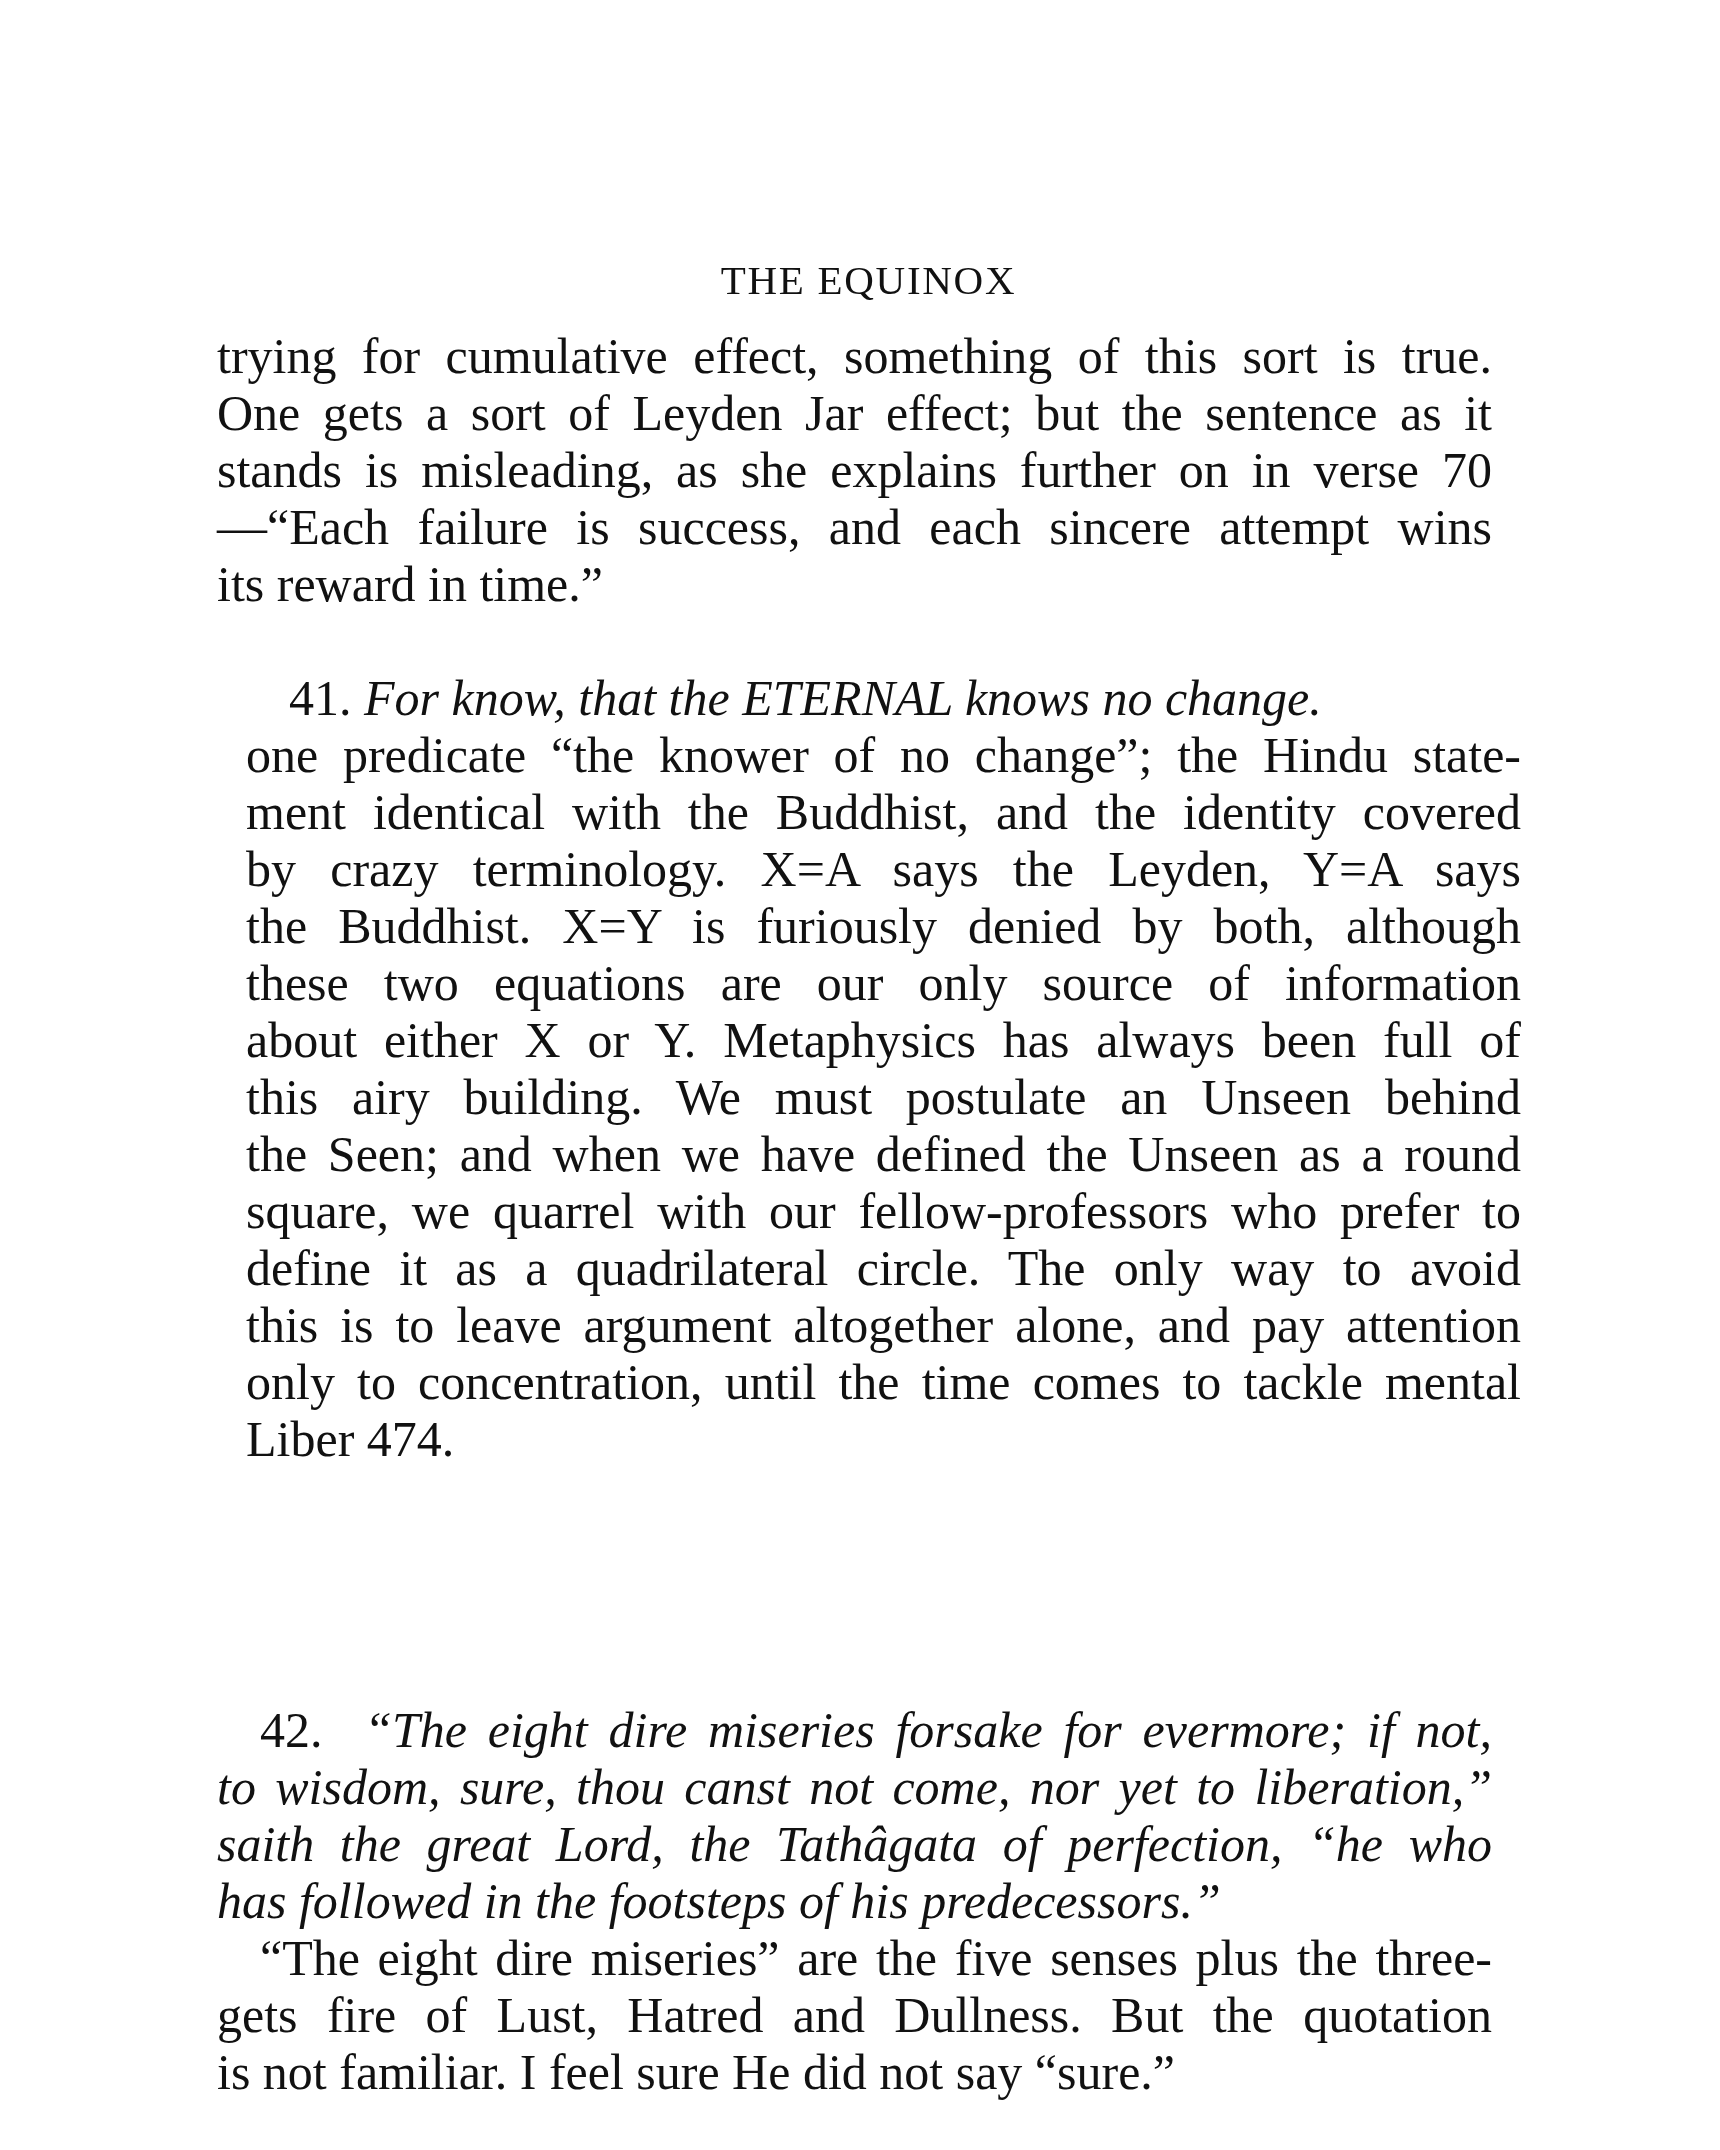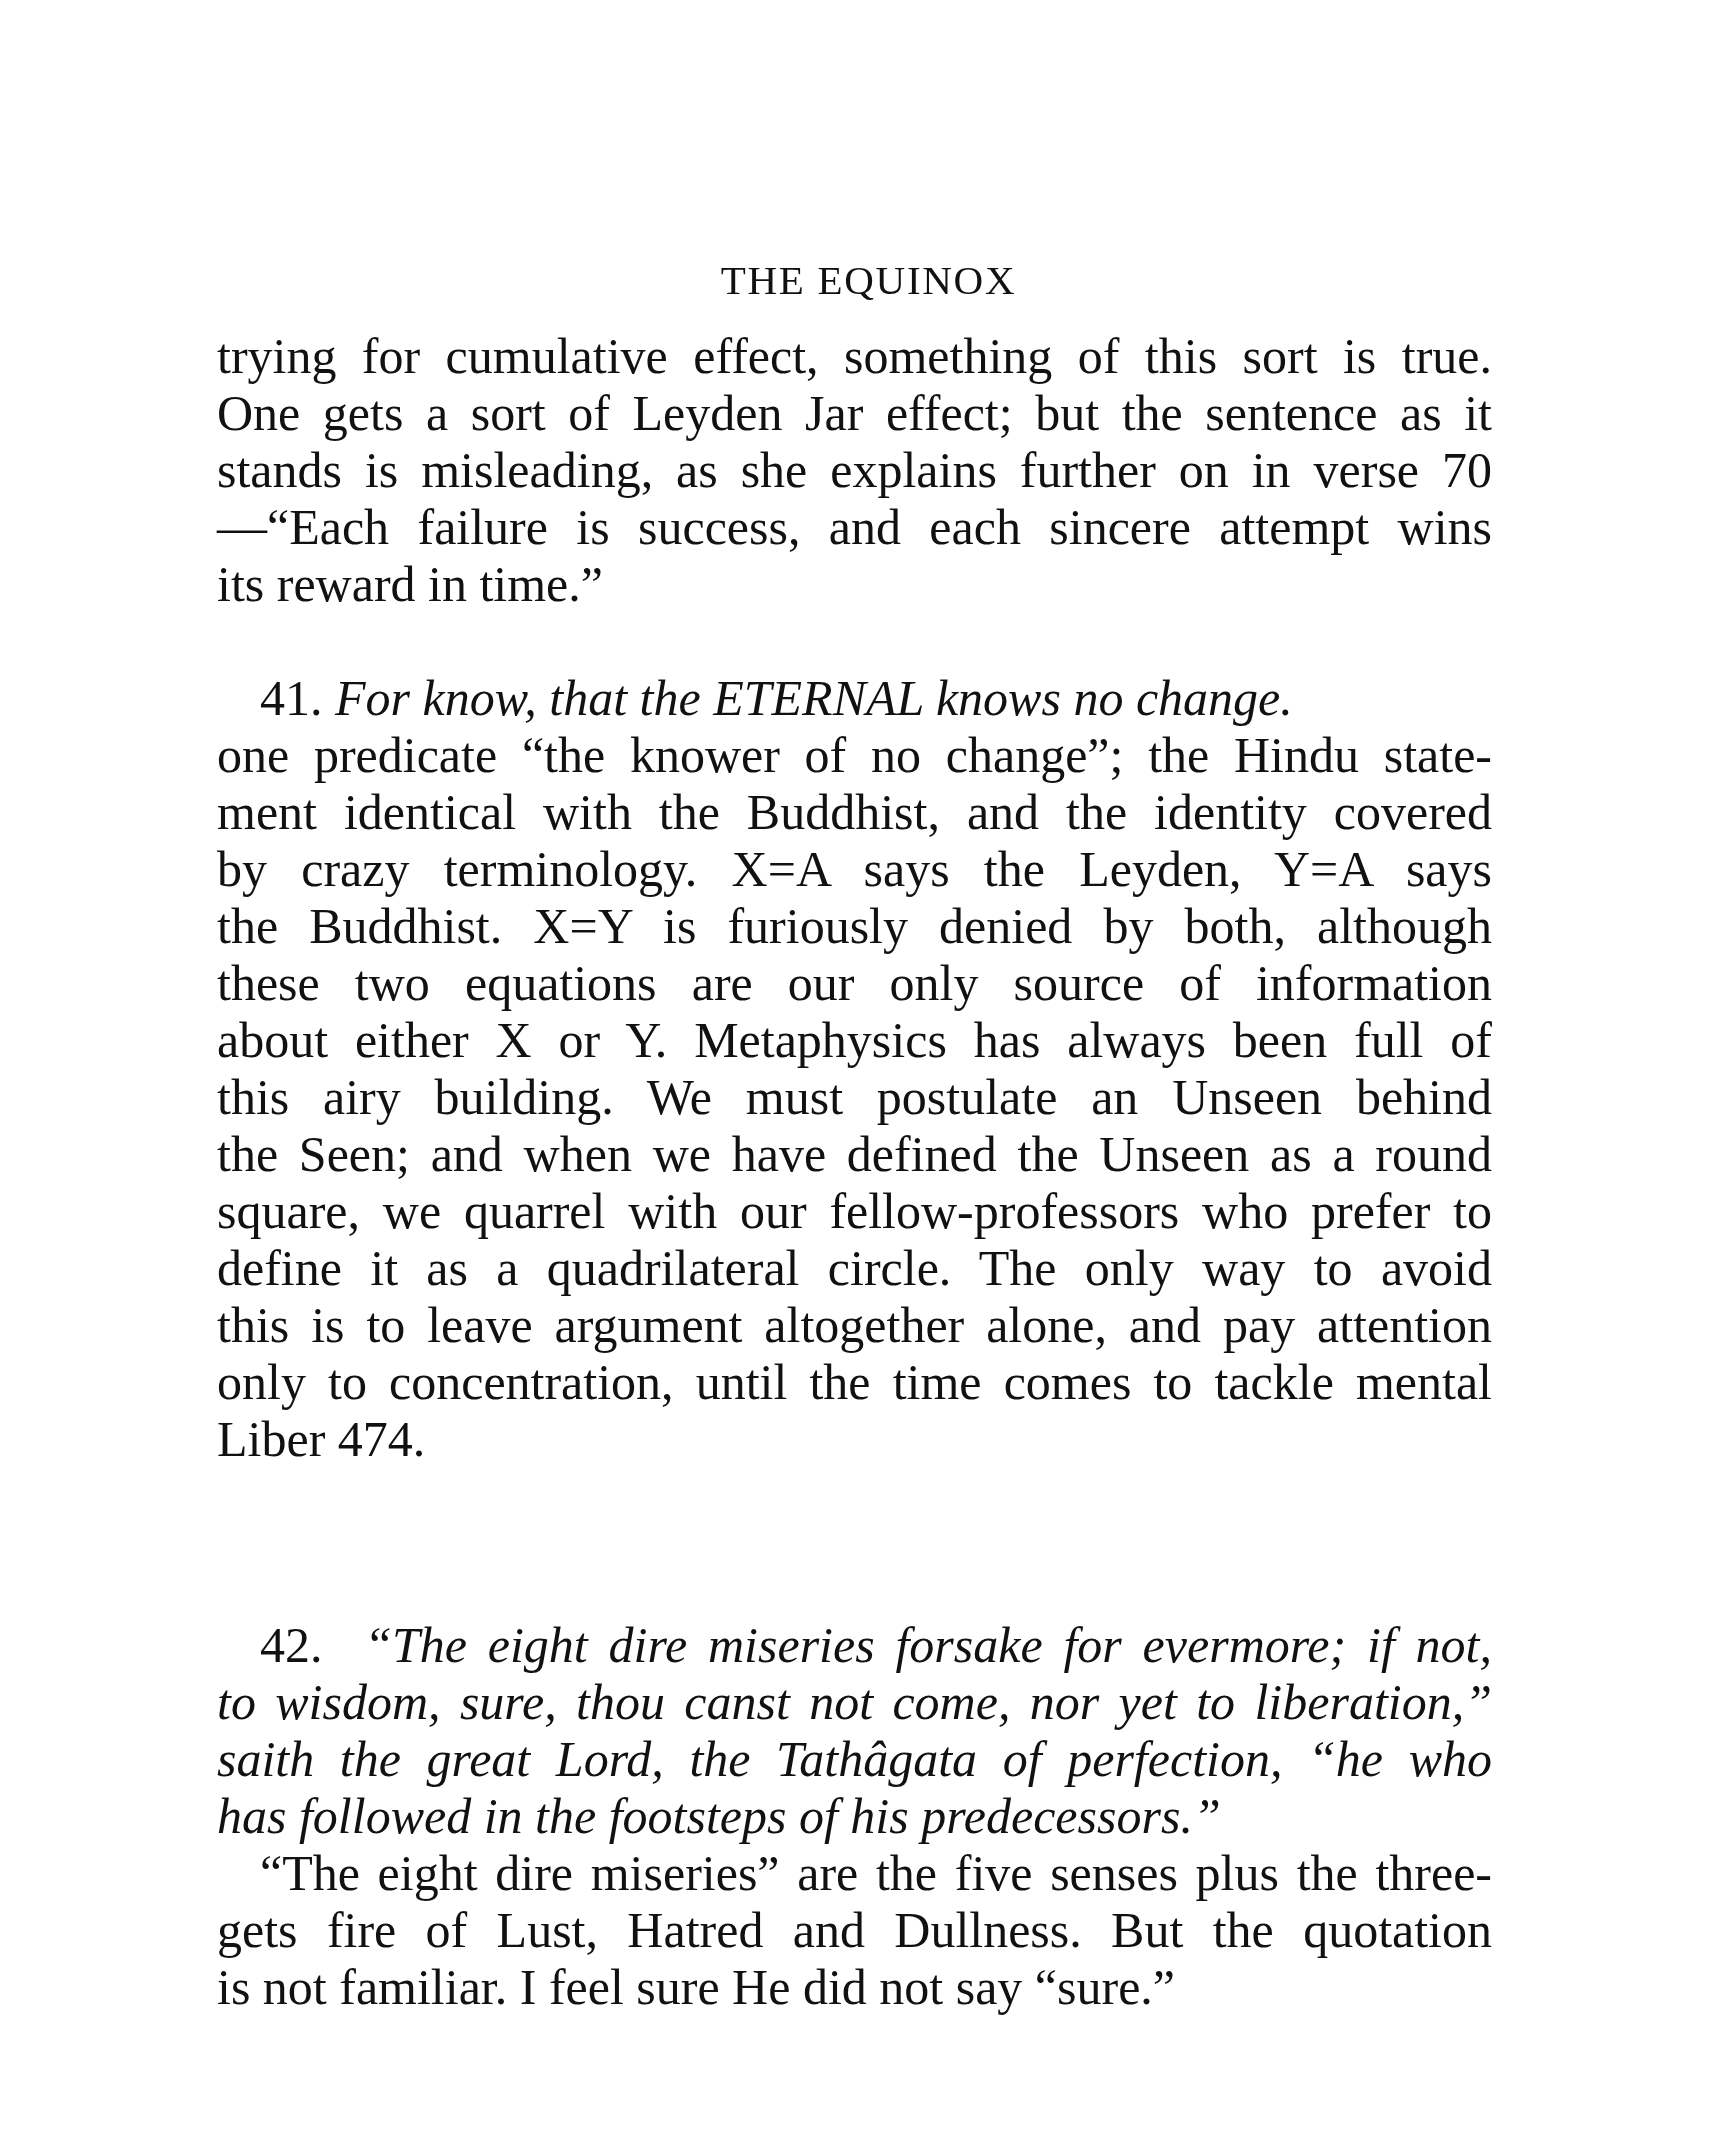--- a/index.html
+++ b/index.html
@@ -49,22 +49,22 @@
   .line.last {
     text-align-last: left;
   }
   .line.indent {
     padding-left: 43px;
   }
   .italic {
     font-style: italic;
   }
   #block1 { top: 328px; }
-  #block2 { top: 670px; }
-  #block3 { top: 1617px; }
+  #block2 { top: 670px; margin-left: 29px; }
+  #block3 { top: 1702px; }
   .folio {
     position: absolute;
     left: 217px;
     top: 2146px;
     font-size: 45px;
     line-height: 57px;
   }
 </style>
 </head>
 <body>

